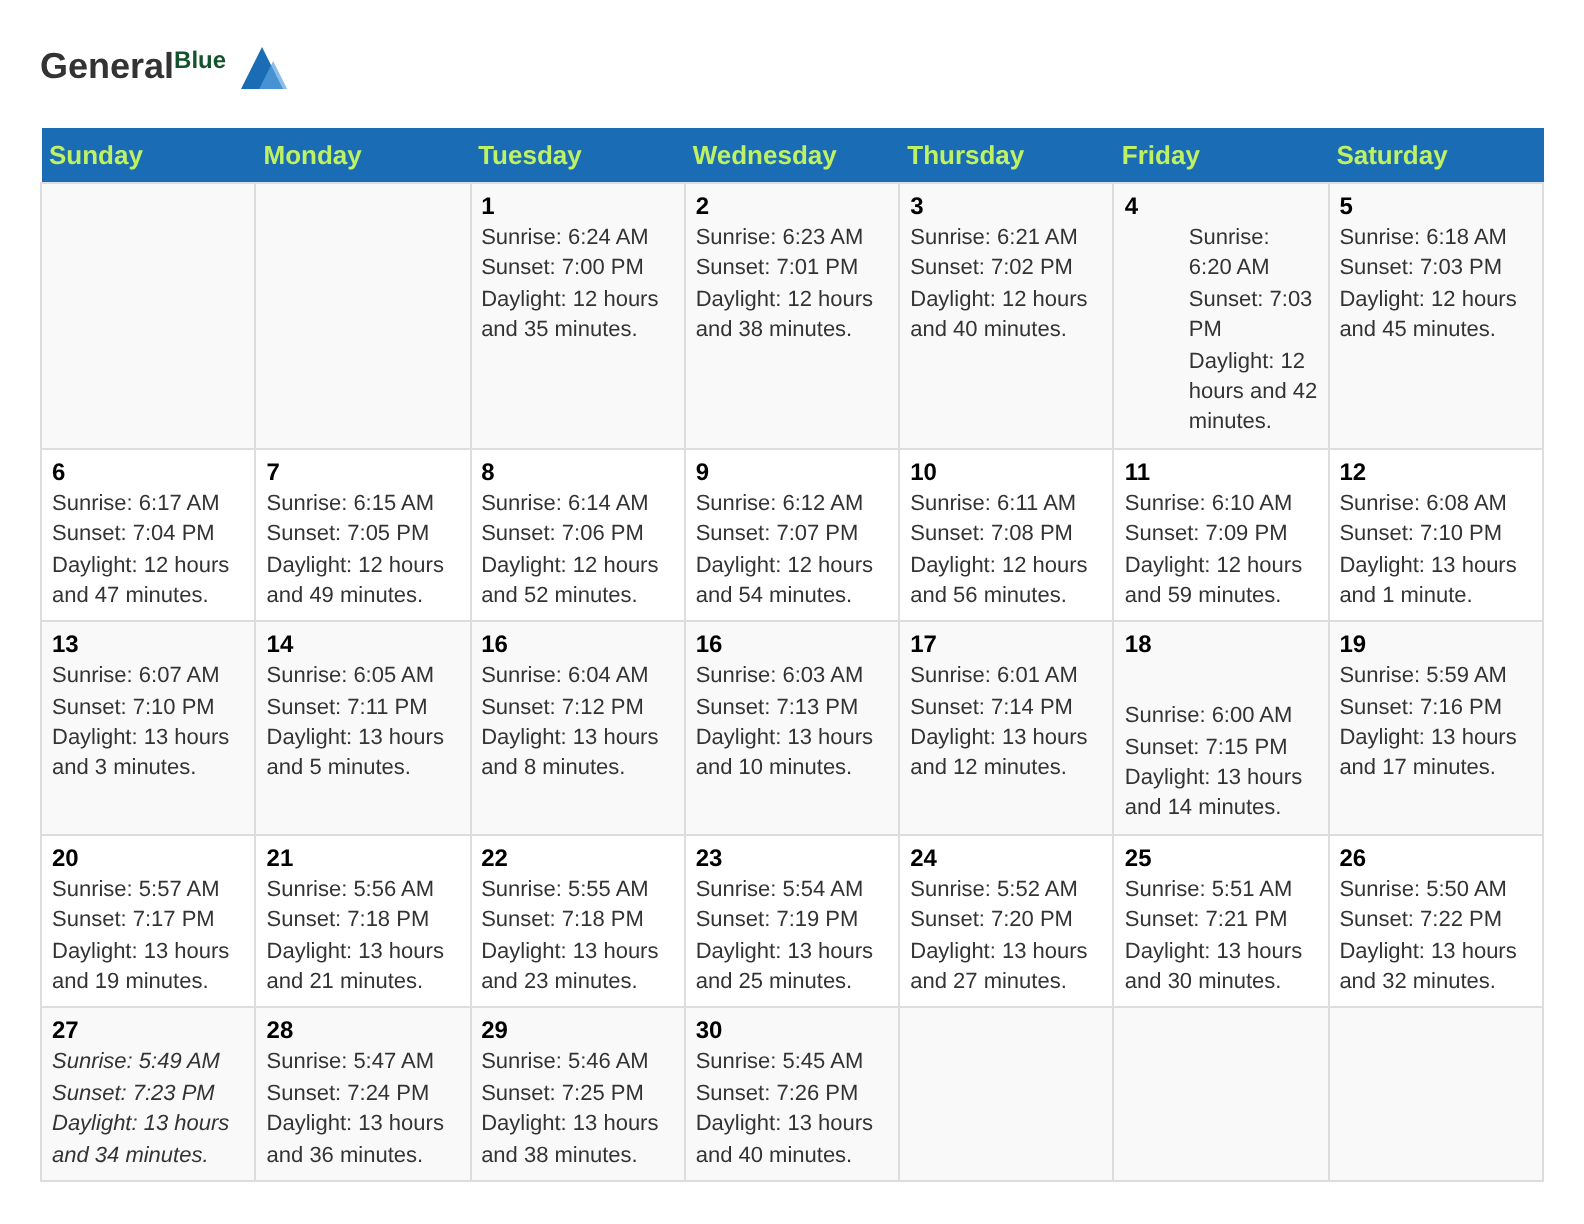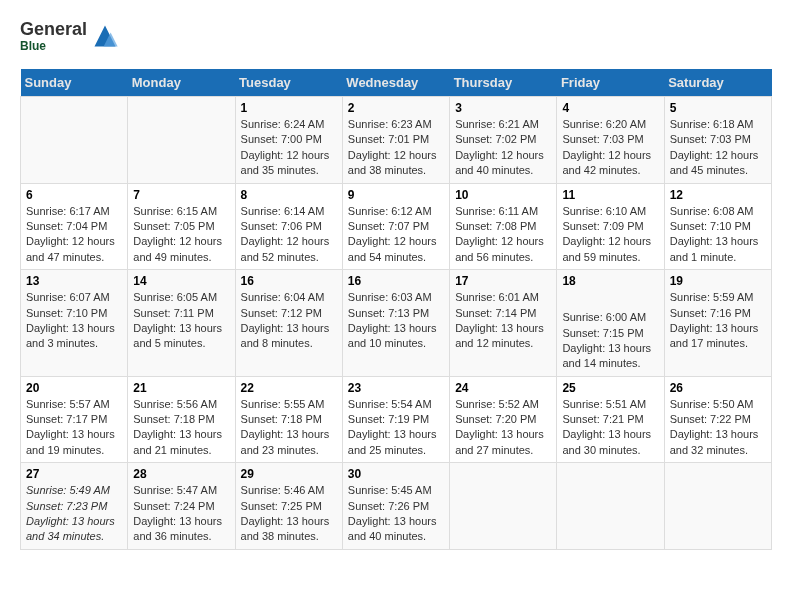--- a/index.html
+++ b/index.html
@@ -15,21 +15,21 @@
       justify-content: space-between;
       align-items: flex-start;
       margin-bottom: 16px;
     }
     .logo {
       display: flex;
       align-items: center;
     }
     .logo-text {
       display: flex;
-      flex-direction: column;
+      flex-direction: row;
       line-height: 1.1;
     }
     .logo-general {
       font-size: 18px;
       font-weight: bold;
       color: #333;
     }
     .logo-blue {
       font-size: 12px;
       font-weight: bold;
@@ -52,21 +52,21 @@
       font-size: 15px;
       color: #555;
     }
     table {
       width: 100%;
       border-collapse: collapse;
       font-size: 11px;
     }
     thead tr th {
       background-color: #1a6db5;
-      color: #e5e5e5;
+      color: #bef264;
       padding: 6px 4px;
       text-align: left;
       font-size: 13px;
       font-weight: bold;
     }
     tbody tr td {
       border: 1px solid #ddd;
       vertical-align: top;
       padding: 4px 5px;
       width: calc(100% / 7);
@@ -136,21 +136,21 @@
 Daylight: 12 hours and 38 minutes.</div>
         </td>
         <td>
           <span class="day-num">3</span>
           <div class="day-info" style="white-space: pre-line;">Sunrise: 6:21 AM
 Sunset: 7:02 PM
 Daylight: 12 hours and 40 minutes.</div>
         </td>
         <td>
           <span class="day-num">4</span>
-          <div class="day-info" style="white-space: pre-line;">Sunrise: 6:20 AM
+          <div class="day-info" style="white-space: pre-line; margin-left: 32px;">Sunrise: 6:20 AM
 Sunset: 7:03 PM
 Daylight: 12 hours and 42 minutes.</div>
         </td>
         <td>
           <span class="day-num">5</span>
           <div class="day-info" style="white-space: pre-line;">Sunrise: 6:18 AM
 Sunset: 7:03 PM
 Daylight: 12 hours and 45 minutes.</div>
         </td>
       </tr>

